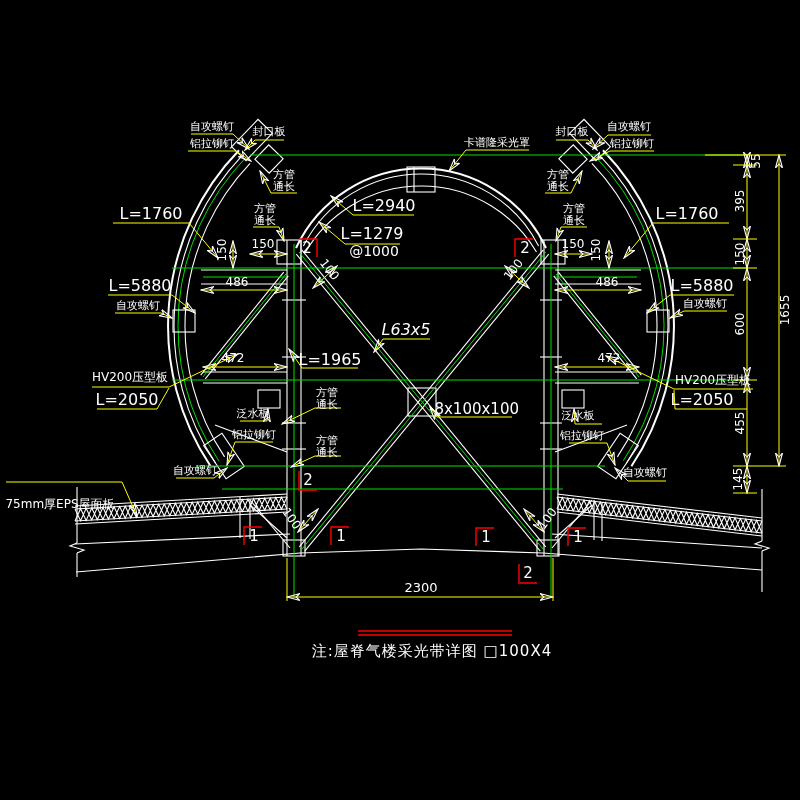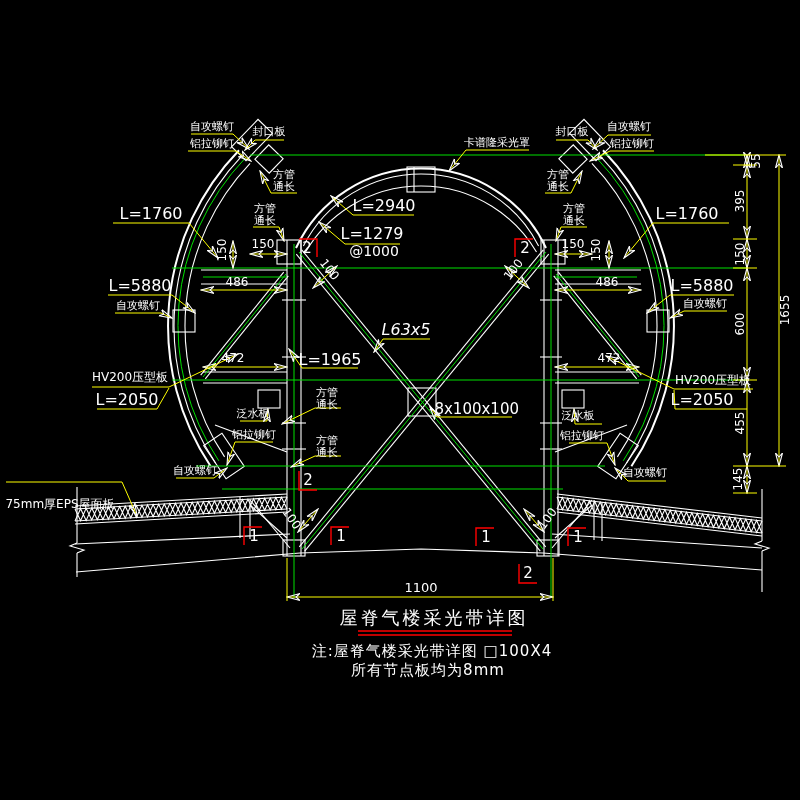--- a/index.html
+++ b/index.html
@@ -242,23 +242,21 @@
     <polyline class="red" points="262,527 244,527 244,545"></polyline>
     <polyline class="red" points="349,527 331,527 331,545"></polyline>
     <polyline class="red" points="494,528 476,528 476,546"></polyline>
     <polyline class="red" points="586,528 568,528 568,546"></polyline>
     <line class="red" x1="358" y1="631" x2="512" y2="631"></line>
     <line class="red" x1="358" y1="635" x2="512" y2="635"></line>
   </g>
 </svg>
 
 <div id="anno">
-  <div class="ttl" style="left:434px;top:618px;font-size:18px;letter-spacing:3px;">屋脊气楼采光带详图</div>
   <div class="ttl" style="left:432px;top:651px;font-size:15px;letter-spacing:1px;">注:屋脊气楼采光带详图 □100X4</div>
-  <div class="ttl" style="left:428px;top:670px;font-size:15px;letter-spacing:1px;">所有节点板均为8mm</div>
 <div class="anno" style="left: 212px; top: 127px; font-size: 11px;">自攻螺钉</div>
       <div class="anno" style="left: 212px; top: 144px; font-size: 11px;">铝拉铆钉</div>
       <div class="anno" style="left: 269px; top: 132px; font-size: 11px;">封口板</div>
       <div class="anno" style="left: 284px; top: 181px; font-size: 11px;">方管
 通长</div>
       <div class="anno" style="left: 265px; top: 215px; font-size: 11px;">方管
 通长</div>
       <div class="anno" style="left: 497px; top: 143px; font-size: 11px;">卡谱隆采光罩</div>
       <div class="anno" style="left: 572px; top: 132px; font-size: 11px;">封口板</div>
       <div class="anno" style="left: 629px; top: 127px; font-size: 11px;">自攻螺钉</div>
@@ -299,21 +297,21 @@
       <div class="anno" style="left: 573px; top: 245px; font-size: 12px;">150</div>
       <div class="anno" style="left: 597px; top: 250px; font-size: 12px; transform: translate(-50%, -50%) rotate(-90deg);">150</div>
       <div class="anno" style="left: 237px; top: 283px; font-size: 12px;">486</div>
       <div class="anno" style="left: 607px; top: 283px; font-size: 12px;">486</div>
       <div class="anno" style="left: 233px; top: 359px; font-size: 12px;">472</div>
       <div class="anno" style="left: 609px; top: 359px; font-size: 12px;">472</div>
       <div class="anno" style="left: 329px; top: 270px; font-size: 12px; transform: translate(-50%, -50%) rotate(52deg);">100</div>
       <div class="anno" style="left: 514px; top: 270px; font-size: 12px; transform: translate(-50%, -50%) rotate(-52deg);">100</div>
       <div class="anno" style="left: 291px; top: 519px; font-size: 12px; transform: translate(-50%, -50%) rotate(55deg);">100</div>
       <div class="anno" style="left: 548px; top: 519px; font-size: 12px; transform: translate(-50%, -50%) rotate(-55deg);">100</div>
-      <div class="anno" style="left: 421px; top: 588px; font-size: 13px;">1100</div>
+      <div class="anno" style="left: 421px; top: 588px; font-size: 13px;">2300</div>
       <div class="anno" style="left: 757px; top: 161px; font-size: 12px; transform: translate(-50%, -50%) rotate(-90deg);">55</div>
       <div class="anno" style="left: 741px; top: 201px; font-size: 12px; transform: translate(-50%, -50%) rotate(-90deg);">395</div>
       <div class="anno" style="left: 741px; top: 254px; font-size: 12px; transform: translate(-50%, -50%) rotate(-90deg);">150</div>
       <div class="anno" style="left: 741px; top: 324px; font-size: 12px; transform: translate(-50%, -50%) rotate(-90deg);">600</div>
       <div class="anno" style="left: 741px; top: 423px; font-size: 12px; transform: translate(-50%, -50%) rotate(-90deg);">455</div>
       <div class="anno" style="left: 739px; top: 479px; font-size: 12px; transform: translate(-50%, -50%) rotate(-90deg);">145</div>
       <div class="anno" style="left: 786px; top: 310px; font-size: 12px; transform: translate(-50%, -50%) rotate(-90deg);">1655</div>
       <div class="anno" style="left: 307px; top: 248px; font-size: 15px;">2</div>
       <div class="anno" style="left: 525px; top: 248px; font-size: 15px;">2</div>
       <div class="anno" style="left: 308px; top: 480px; font-size: 15px;">2</div>

